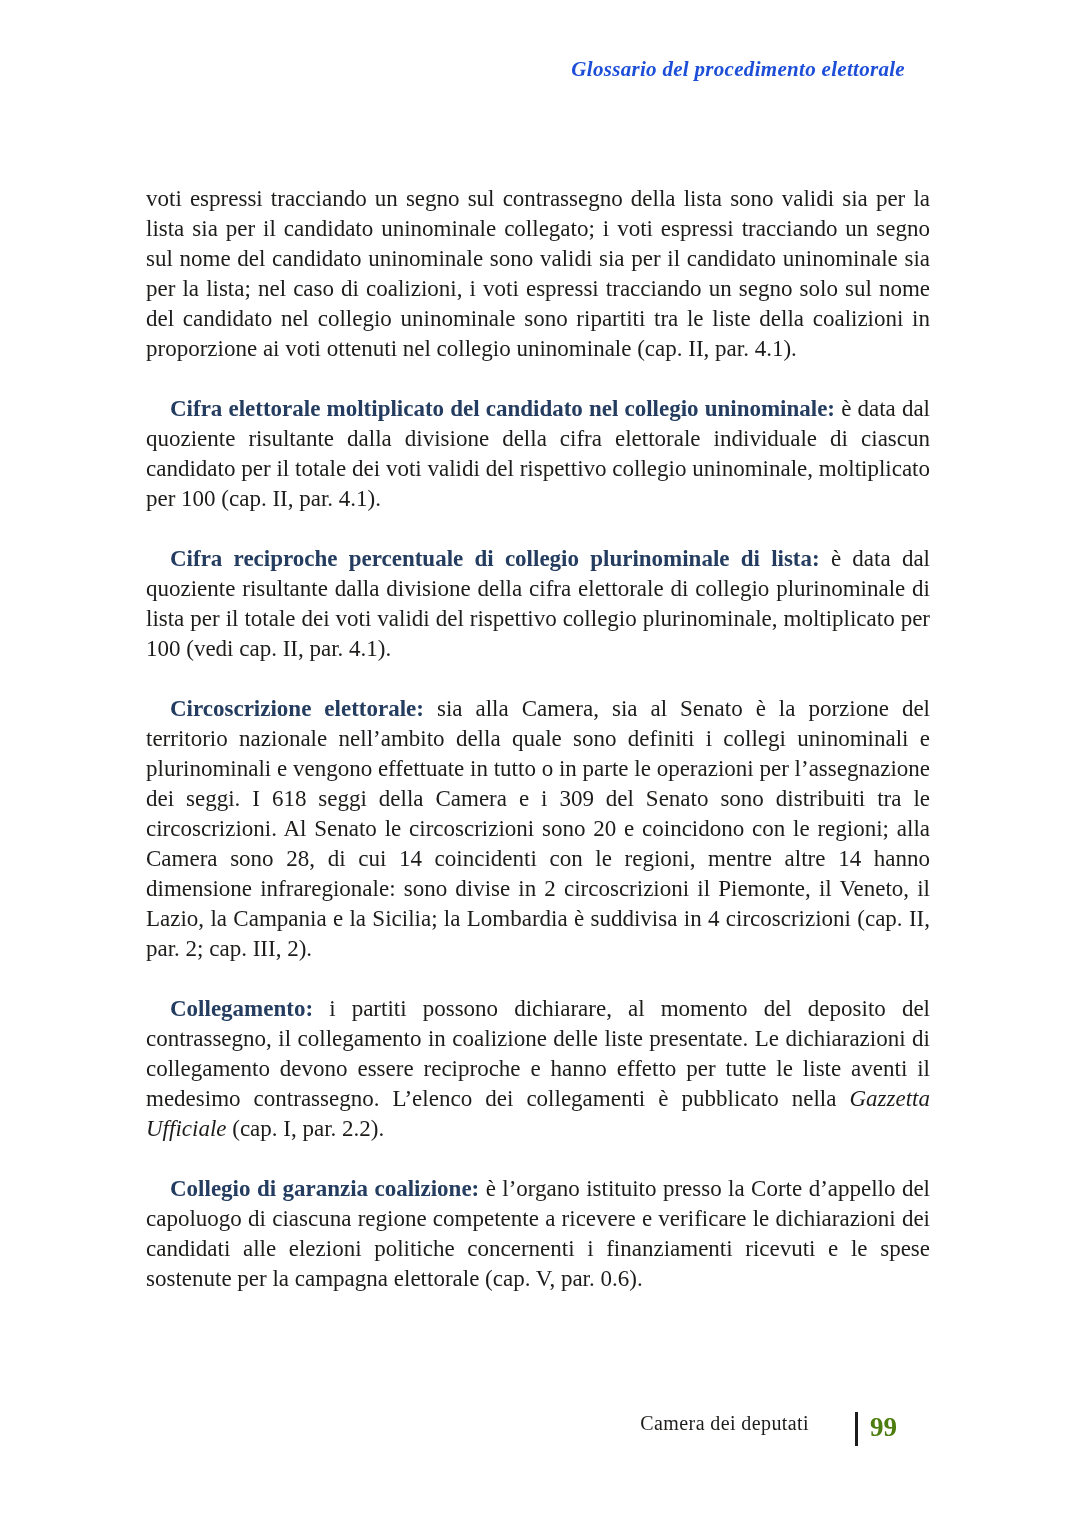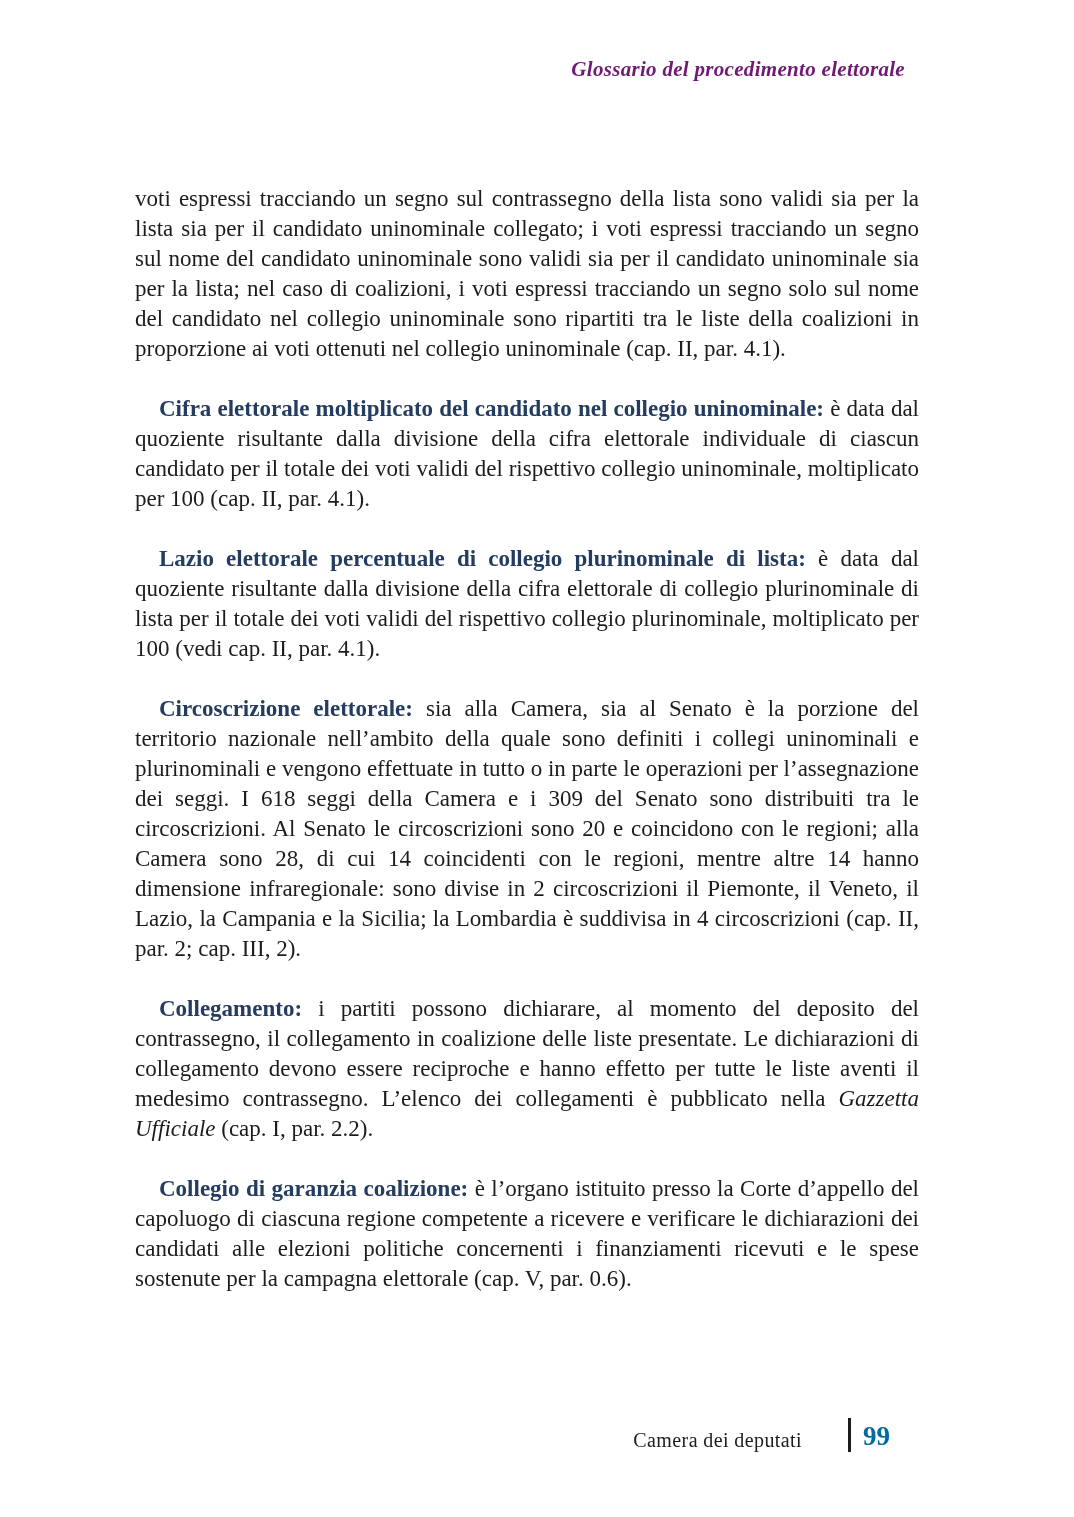--- a/index.html
+++ b/index.html
@@ -15,25 +15,25 @@
     overflow: hidden;
   }
   .running-title {
     position: absolute;
     top: 57px;
     right: 169px;
     font-style: italic;
     font-weight: 600;
     font-size: 21px;
     letter-spacing: 0.3px;
-    color: #701a75;
+    color: #1d4ed8;
   }
   .content {
     position: absolute;
-    left: 135px;
+    left: 146px;
     top: 184px;
     width: 784px;
     font-size: 23px;
     line-height: 30px;
     color: #1d1c1a;
     text-align: justify;
   }
   .content p {
     margin: 30px 0 0 0;
     text-indent: 24px;
@@ -45,55 +45,55 @@
   .term {
     font-weight: bold;
     color: #233c5f;
   }
   .it {
     font-style: italic;
   }
   .page-footer {
     position: absolute;
     top: 1412px;
-    right: 184px;
+    right: 177px;
     height: 40px;
     display: flex;
-    align-items: flex-end;
+    align-items: flex-start;
   }
   .footer-publisher {
     font-size: 20px;
     letter-spacing: 0.4px;
     color: #1d1c1a;
     margin-right: 46px;
   }
   .footer-divider {
     width: 3px;
     height: 34px;
     background: #1d1c1a;
     margin-right: 12px;
   }
   .footer-page-number {
     font-size: 27px;
     font-weight: bold;
-    color: #0369a1;
+    color: #4d7c0f;
   }
 </style>
 </head>
 <body>
 
 <div class="running-title">Glossario del procedimento elettorale</div>
 
 <div class="content">
 
   <p class="first"><span>voti espressi tracciando un segno sul contrassegno della lista sono validi sia per la lista sia per il candidato uninominale collegato; i voti espressi tracciando un segno sul nome del candidato uninominale sono validi sia per il candidato uninominale sia per la lista; nel caso di coalizioni, i voti espressi tracciando un segno solo sul nome del candidato nel collegio uninominale sono ripartiti tra le liste della coalizioni in proporzione ai voti ottenuti nel collegio uninominale (cap. II, par. 4.1).</span></p>
 
   <p><span class="term">Cifra elettorale moltiplicato del candidato nel collegio uninominale:</span><span> è data dal quoziente risultante dalla divisione della cifra elettorale individuale di ciascun candidato per il totale dei voti validi del rispettivo collegio uninominale, moltiplicato per 100 (cap. II, par. 4.1).</span></p>
 
-  <p><span class="term">Lazio elettorale percentuale di collegio plurinominale di lista:</span><span> è data dal quoziente risultante dalla divisione della cifra elettorale di collegio plurinominale di lista per il totale dei voti validi del rispettivo collegio plurinominale, moltiplicato per 100 (vedi cap. II, par. 4.1).</span></p>
+  <p><span class="term">Cifra reciproche percentuale di collegio plurinominale di lista:</span><span> è data dal quoziente risultante dalla divisione della cifra elettorale di collegio plurinominale di lista per il totale dei voti validi del rispettivo collegio plurinominale, moltiplicato per 100 (vedi cap. II, par. 4.1).</span></p>
 
   <p><span class="term">Circoscrizione elettorale:</span><span> sia alla Camera, sia al Senato è la porzione del territorio nazionale nell’ambito della quale sono definiti i collegi uninominali e plurinominali e vengono effettuate in tutto o in parte le operazioni per l’assegnazione dei seggi. I 618 seggi della Camera e i 309 del Senato sono distribuiti tra le circoscrizioni. Al Senato le circoscrizioni sono 20 e coincidono con le regioni; alla Camera sono 28, di cui 14 coincidenti con le regioni, mentre altre 14 hanno dimensione infraregionale: sono divise in 2 circoscrizioni il Piemonte, il Veneto, il Lazio, la Campania e la Sicilia; la Lombardia è suddivisa in 4 circoscrizioni (cap. II, par. 2; cap. III, 2).</span></p>
 
   <p><span class="term">Collegamento:</span><span> i partiti possono dichiarare, al momento del deposito del contrassegno, il collegamento in coalizione delle liste presentate. Le dichiarazioni di collegamento devono essere reciproche e hanno effetto per tutte le liste aventi il medesimo contrassegno. L’elenco dei collegamenti è pubblicato nella </span><span class="it">Gazzetta Ufficiale</span><span> (cap. I, par. 2.2).</span></p>
 
   <p><span class="term">Collegio di garanzia coalizione:</span><span> è l’organo istituito presso la Corte d’appello del capoluogo di ciascuna regione competente a ricevere e verificare le dichiarazioni dei candidati alle elezioni politiche concernenti i finanziamenti ricevuti e le spese sostenute per la campagna elettorale (cap. V, par. 0.6).</span></p>
 
 </div>
 
 <div class="page-footer">

